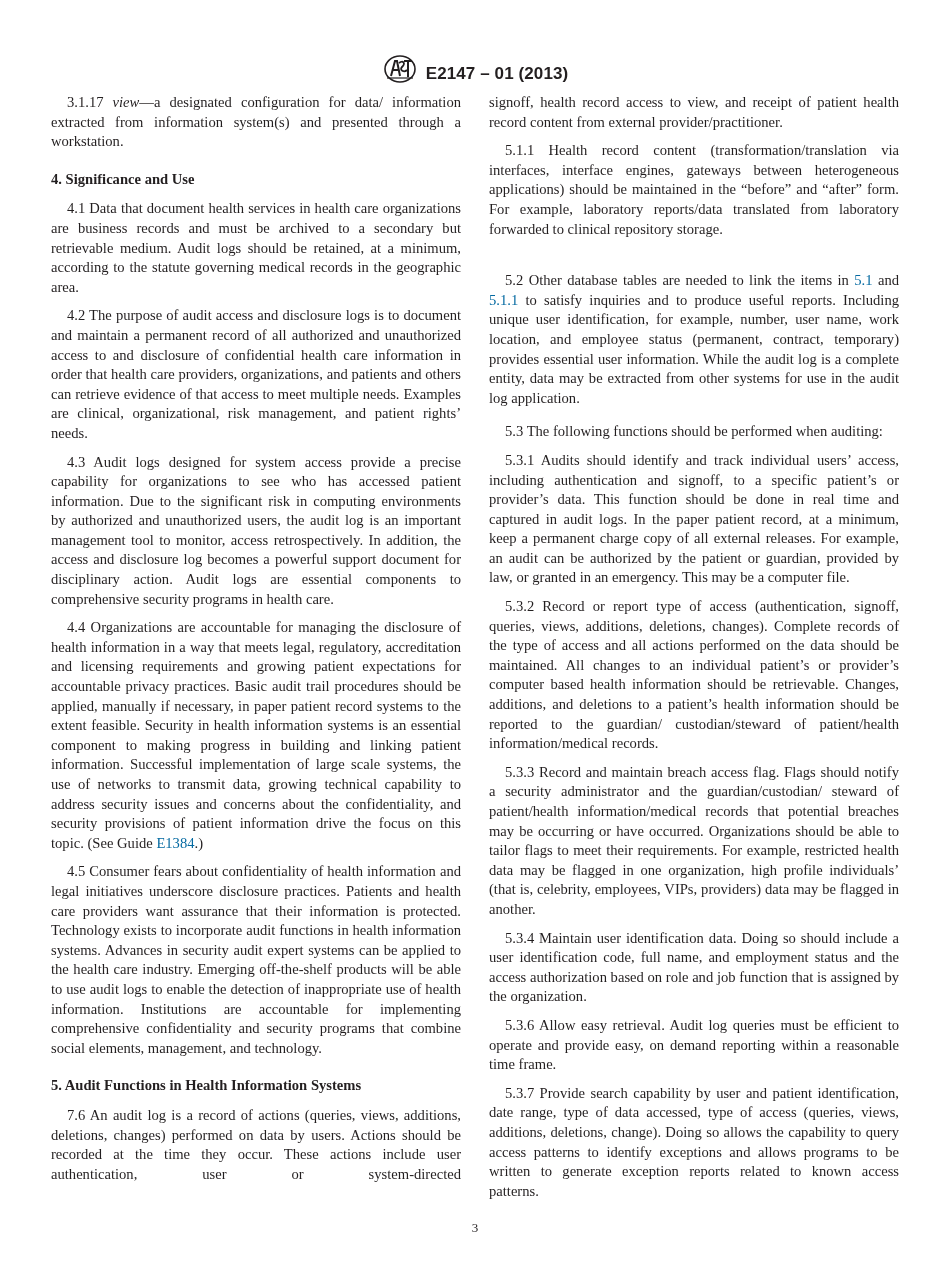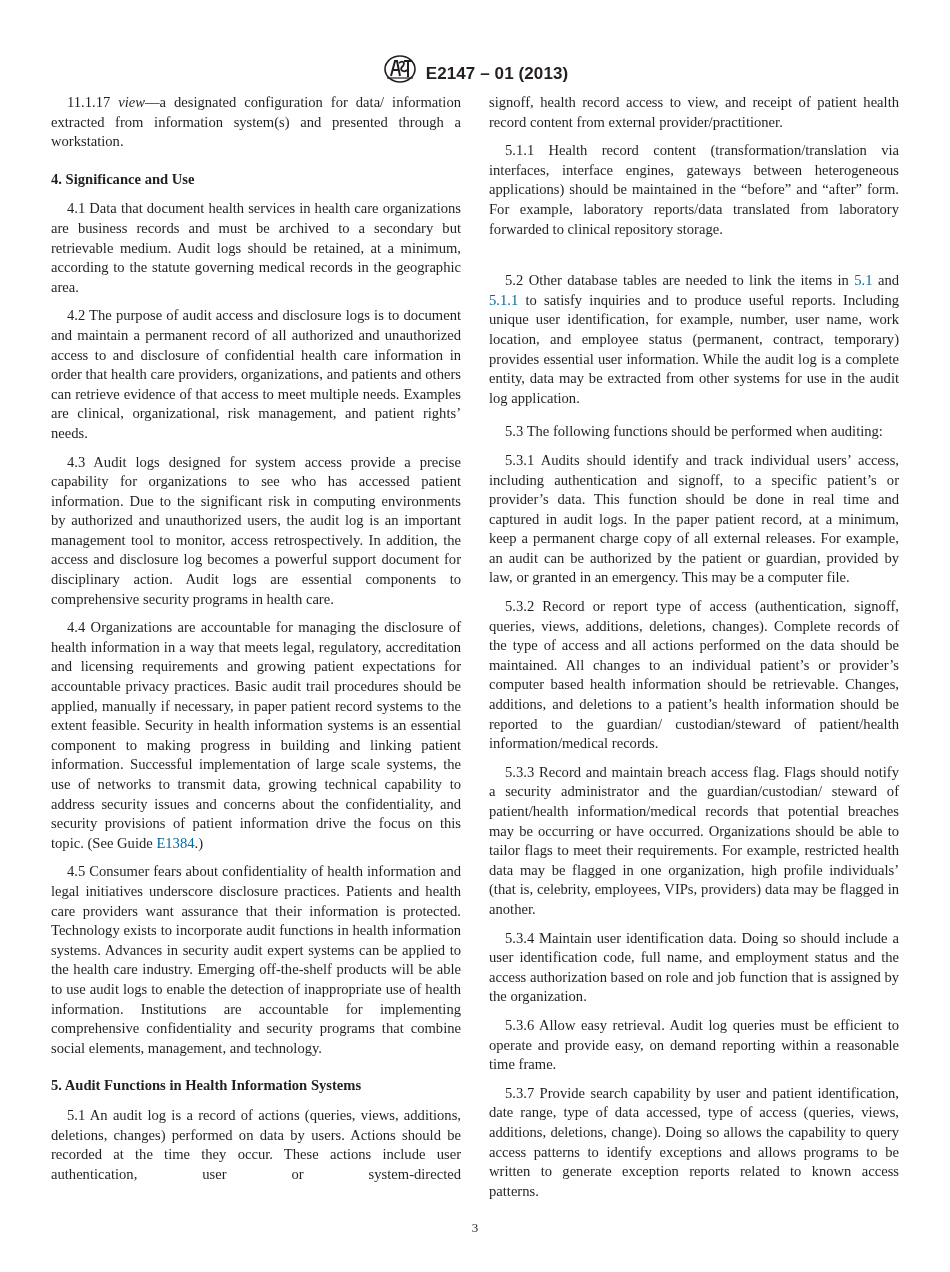--- a/index.html
+++ b/index.html
@@ -29,33 +29,33 @@
       <path d="M9 22 L13 7 L15 7 L18 22 M10.5 16 L16 16" fill="none" stroke="#231f20" stroke-width="2"></path>
       <path d="M17 9 C21 6, 24 9, 20 13 C17 16, 22 19, 25 16" fill="none" stroke="#231f20" stroke-width="1.8"></path>
       <path d="M22 7 L30 7 M26 7 L26 23" fill="none" stroke="#231f20" stroke-width="2"></path>
       <path d="M5 24 L31 24" stroke="#231f20" stroke-width="1.2"></path>
     </svg>
     <span class="std-id">E2147 – 01 (2013)</span>
   </div>
 </div>
 
 <div class="col left">
-  <p><span>11.1.17 </span><em>view</em><span>—a designated configuration for data/ information extracted from information system(s) and presented through a workstation.</span></p>
+  <p><span>3.1.17 </span><em>view</em><span>—a designated configuration for data/ information extracted from information system(s) and presented through a workstation.</span></p>
 
   <h2>4. Significance and Use</h2>
 
   <p>4.1 Data that document health services in health care organizations are business records and must be archived to a secondary but retrievable medium. Audit logs should be retained, at a minimum, according to the statute governing medical records in the geographic area.</p>
   <p>4.2 The purpose of audit access and disclosure logs is to document and maintain a permanent record of all authorized and unauthorized access to and disclosure of confidential health care information in order that health care providers, organizations, and patients and others can retrieve evidence of that access to meet multiple needs. Examples are clinical, organizational, risk management, and patient rights’ needs.</p>
   <p>4.3 Audit logs designed for system access provide a precise capability for organizations to see who has accessed patient information. Due to the significant risk in computing environments by authorized and unauthorized users, the audit log is an important management tool to monitor, access retrospectively. In addition, the access and disclosure log becomes a powerful support document for disciplinary action. Audit logs are essential components to comprehensive security programs in health care.</p>
   <p><span>4.4 Organizations are accountable for managing the disclosure of health information in a way that meets legal, regulatory, accreditation and licensing requirements and growing patient expectations for accountable privacy practices. Basic audit trail procedures should be applied, manually if necessary, in paper patient record systems to the extent feasible. Security in health information systems is an essential component to making progress in building and linking patient information. Successful implementation of large scale systems, the use of networks to transmit data, growing technical capability to address security issues and concerns about the confidentiality, and security provisions of patient information drive the focus on this topic. (See Guide </span><a class="link">E1384</a><span>.)</span></p>
   <p>4.5 Consumer fears about confidentiality of health information and legal initiatives underscore disclosure practices. Patients and health care providers want assurance that their information is protected. Technology exists to incorporate audit functions in health information systems. Advances in security audit expert systems can be applied to the health care industry. Emerging off-the-shelf products will be able to use audit logs to enable the detection of inappropriate use of health information. Institutions are accountable for implementing comprehensive confidentiality and security programs that combine social elements, management, and technology.</p>
 
   <h2>5. Audit Functions in Health Information Systems</h2>
 
-  <p style="text-align-last: justify;">5.1 An audit log is a record of actions (queries, views, additions, deletions, changes) performed on data by users. Actions should be recorded at the time they occur. These actions include user authentication, user or system-directed</p>
+  <p style="text-align-last: justify;">7.6 An audit log is a record of actions (queries, views, additions, deletions, changes) performed on data by users. Actions should be recorded at the time they occur. These actions include user authentication, user or system-directed</p>
 </div>
 
 <div class="col right">
   <p class="cont">signoff, health record access to view, and receipt of patient health record content from external provider/practitioner.</p>
   <p style="margin-bottom:32px;">5.1.1 Health record content (transformation/translation via interfaces, interface engines, gateways between heterogeneous applications) should be maintained in the “before” and “after” form. For example, laboratory reports/data translated from laboratory forwarded to clinical repository storage.</p>
   <p style="margin-bottom:14px;"><span>5.2 Other database tables are needed to link the items in </span><a class="link">5.1</a><span> and </span><a class="link">5.1.1</a><span> to satisfy inquiries and to produce useful reports. Including unique user identification, for example, number, user name, work location, and employee status (permanent, contract, temporary) provides essential user information. While the audit log is a complete entity, data may be extracted from other systems for use in the audit log application.</span></p>
   <p>5.3 The following functions should be performed when auditing:</p>
   <p>5.3.1 Audits should identify and track individual users’ access, including authentication and signoff, to a specific patient’s or provider’s data. This function should be done in real time and captured in audit logs. In the paper patient record, at a minimum, keep a permanent charge copy of all external releases. For example, an audit can be authorized by the patient or guardian, provided by law, or granted in an emergency. This may be a computer file.</p>
   <p>5.3.2 Record or report type of access (authentication, signoff, queries, views, additions, deletions, changes). Complete records of the type of access and all actions performed on the data should be maintained. All changes to an individual patient’s or provider’s computer based health information should be retrievable. Changes, additions, and deletions to a patient’s health information should be reported to the guardian/ custodian/steward of patient/health information/medical records.</p>
   <p>5.3.3 Record and maintain breach access flag. Flags should notify a security administrator and the guardian/custodian/ steward of patient/health information/medical records that potential breaches may be occurring or have occurred. Organizations should be able to tailor flags to meet their requirements. For example, restricted health data may be flagged in one organization, high profile individuals’ (that is, celebrity, employees, VIPs, providers) data may be flagged in another.</p>

